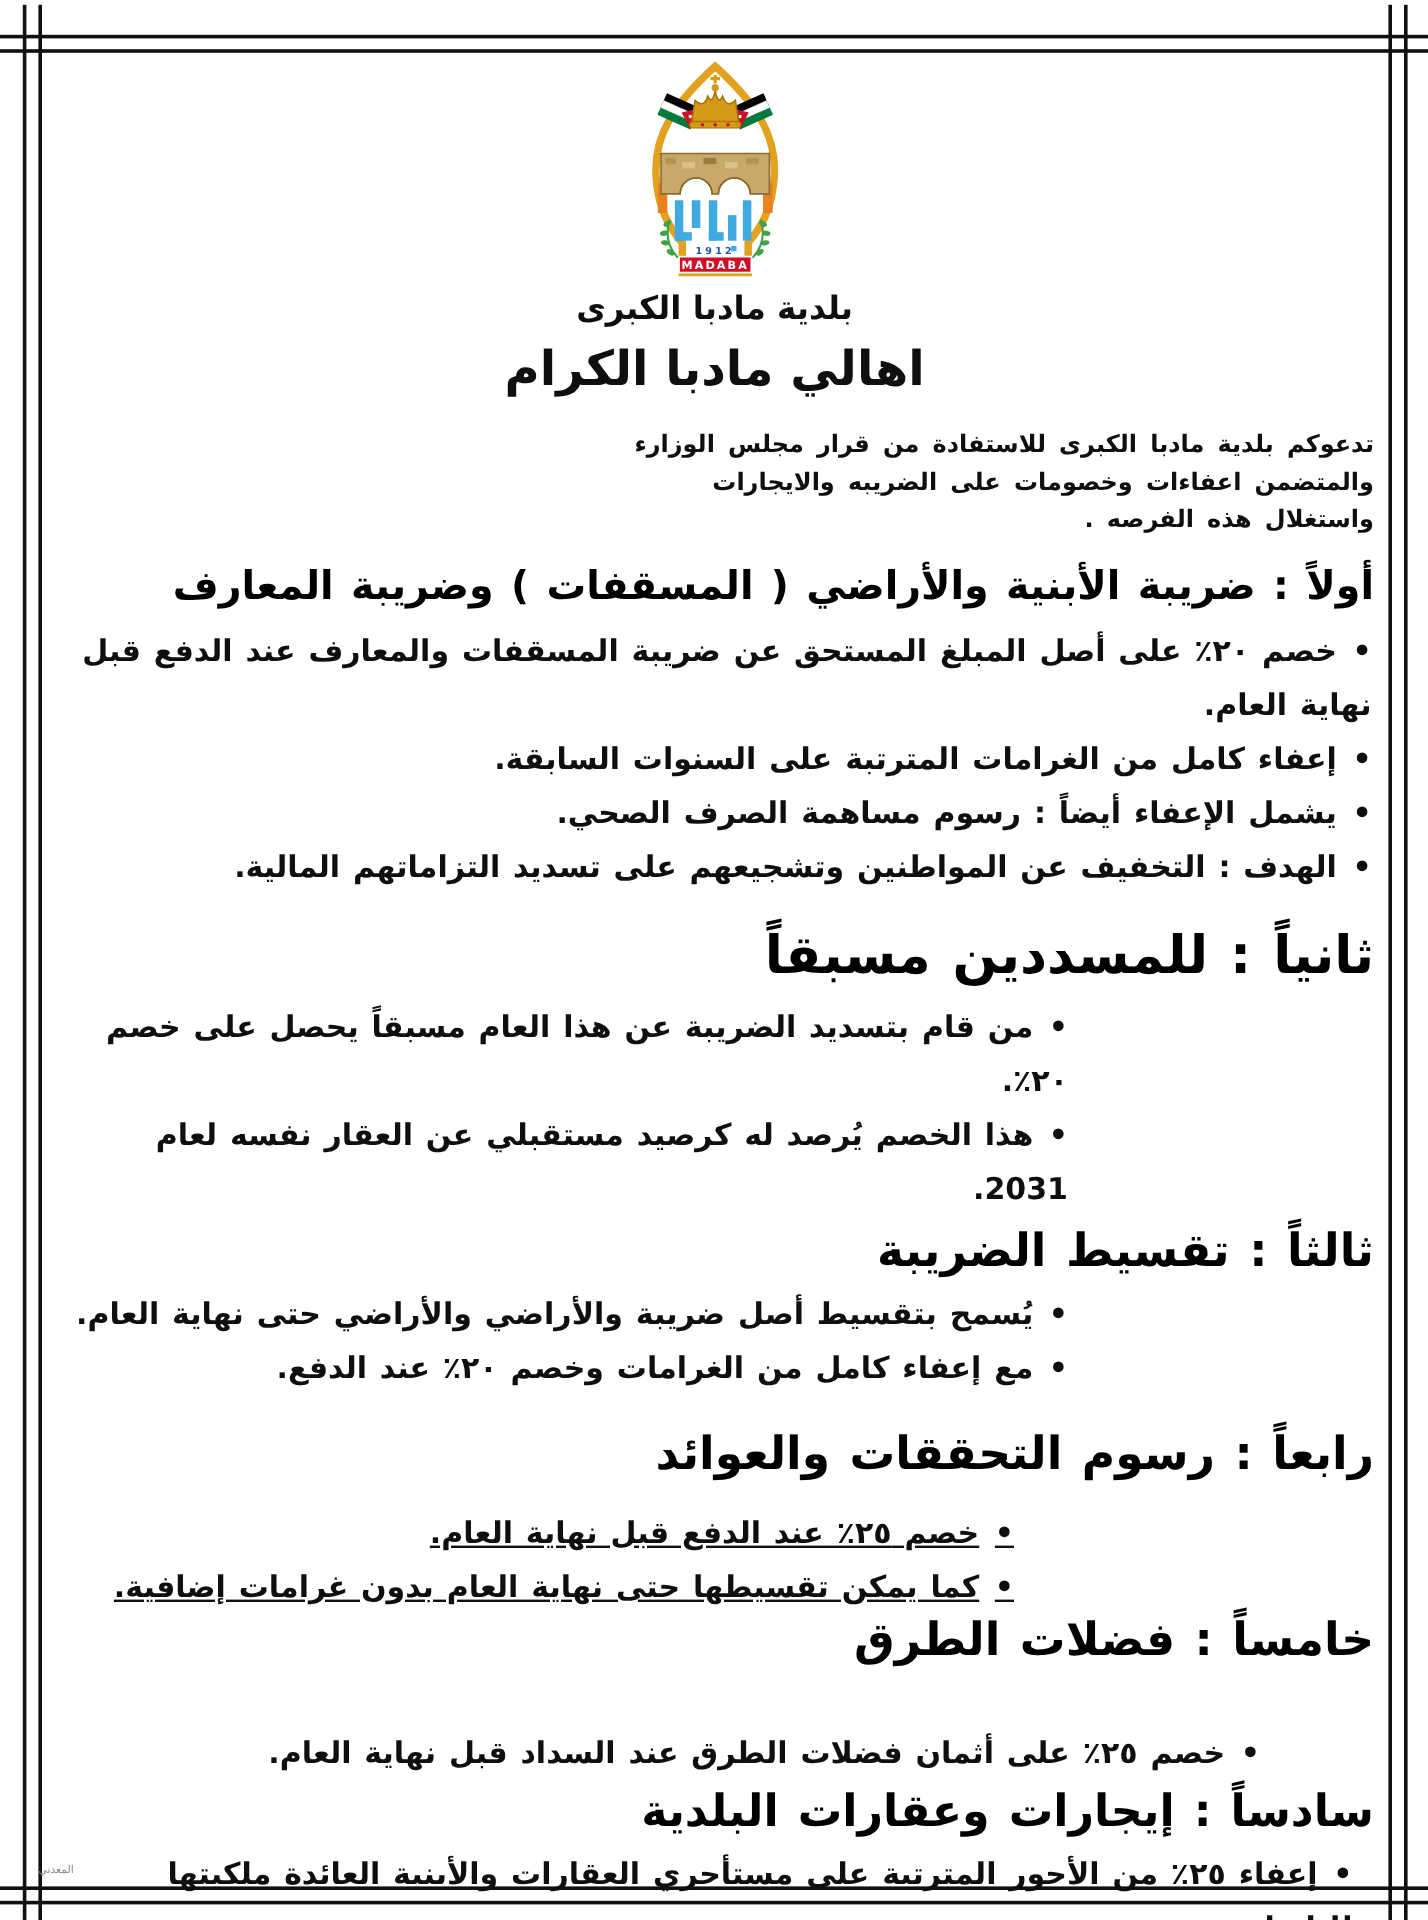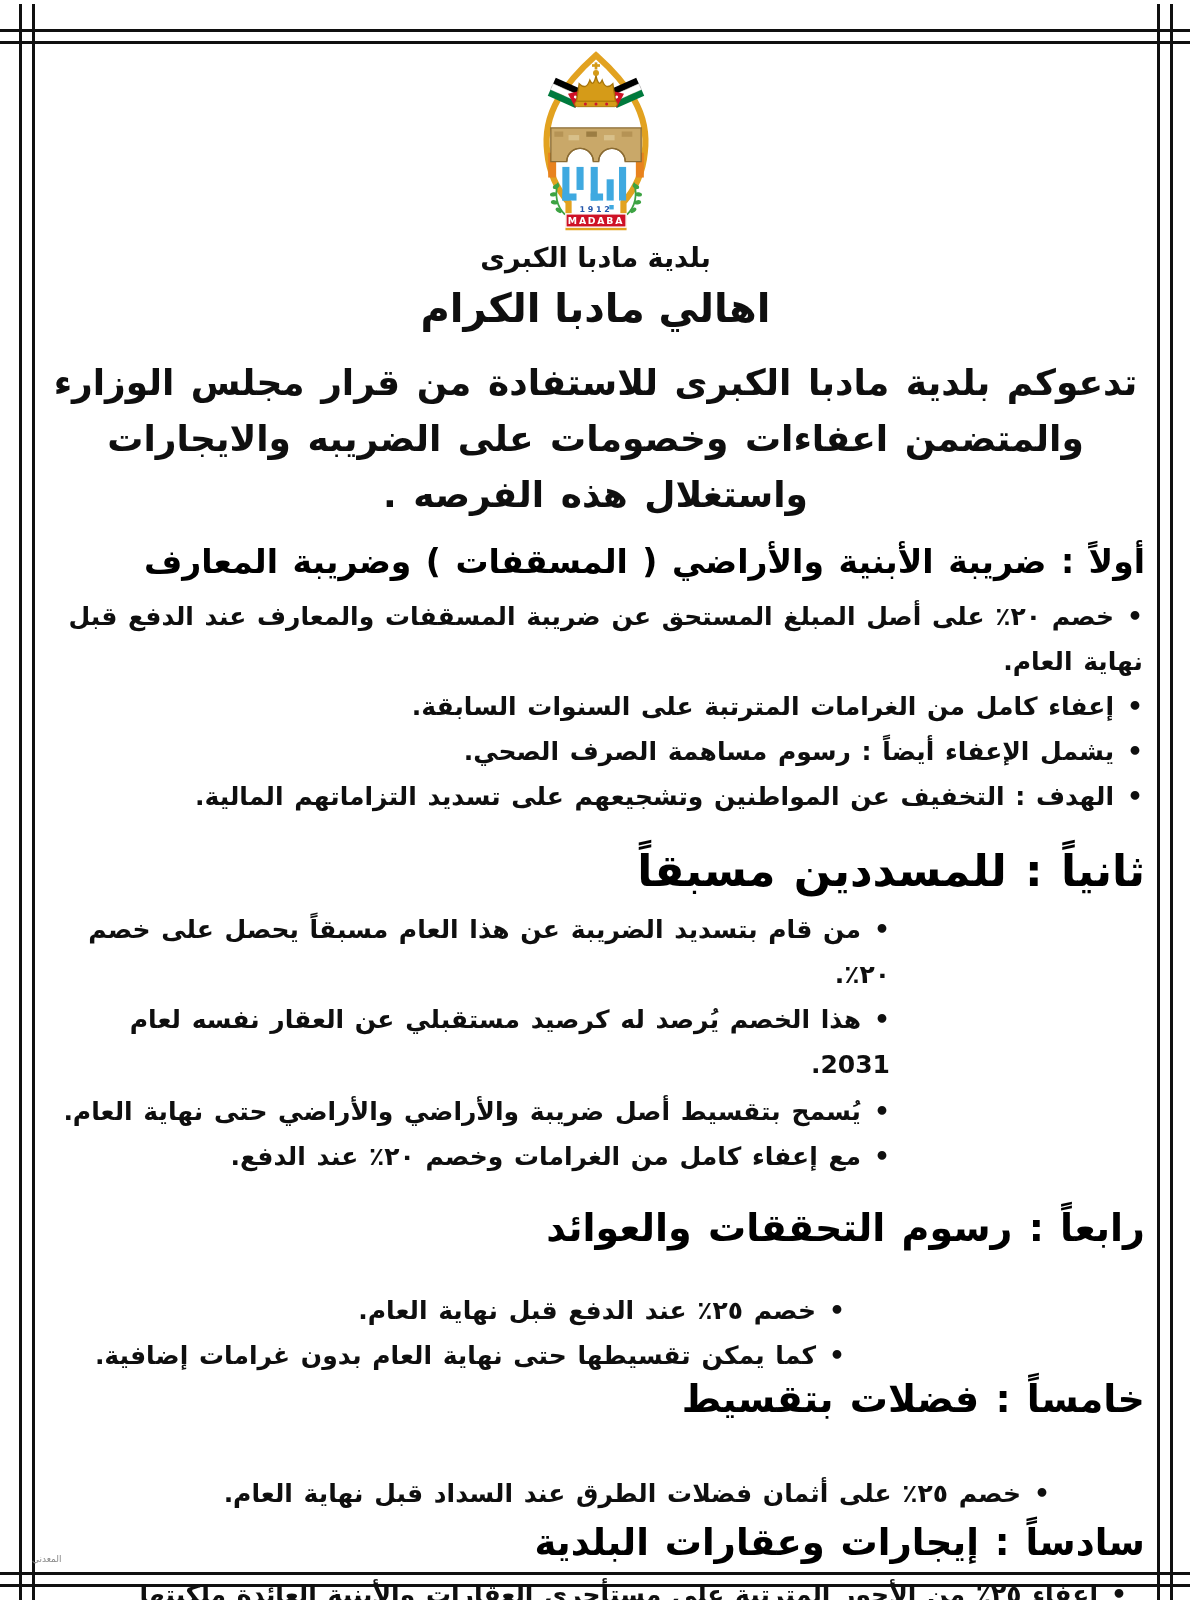--- a/index.html
+++ b/index.html
@@ -17,36 +17,36 @@
   .frame-v{position:absolute;top:4px;bottom:0;width:10px;
     border-left:3px solid #101010;border-right:3px solid #101010;}
   .frame-v.left{left:19px;}
   .frame-v.right{left:1157px;}
 
   .content{position:absolute;top:50px;left:46px;right:45px;text-align:center;}
 
   .logo{display:block;margin:0 auto;}
   .org-name{font-size:27px;font-weight:bold;margin-top:6px;letter-spacing:1px;}
   .page-title{font-size:40px;font-weight:bold;margin-top:12px;}
-  .intro{font-size:36px;font-weight:bold;margin-top:24px;line-height:1.55;word-spacing:4px;}
+  .intro{font-size:20px;font-weight:bold;margin-top:24px;line-height:1.55;word-spacing:4px;text-align:right;}
 
   .sec h2{color:#000000;font-weight:bold;text-align:right;margin:0;line-height:1.45;word-spacing:3px;}
   ul.bullets{list-style:none;margin:0;padding:0;text-align:right;font-size:25px;font-weight:bold;word-spacing:2px;}
   ul.bullets li{line-height:45px;}
   ul.bullets li::before{content:"•";margin-left:13px;}
 
   .sec-1 h2{font-size:33px;margin-top:16px;padding-left:0;}
   .sec-1 .bullets{margin-top:8px;padding-right:2px;}
   .sec-2 h2{font-size:44px;margin-top:20px;padding-left:10px;}
   .sec-2 .bullets{margin-top:4px;padding-right:255px;}
   .sec-3 h2{font-size:38px;margin-top:2px;padding-left:90px;padding-right:0;text-align:right;}
   .sec-3 h2{padding-left:0;padding-right:0;margin-left:90px;}
   .sec-3 .bullets{margin-top:2px;padding-right:255px;}
   .sec-4 h2{font-size:38px;margin-top:22px;padding-left:10px;}
-  .sec-4 .bullets{margin-top:32px;padding-right:300px;}
+  .sec-4 .bullets{margin-top:16px;padding-right:300px;text-decoration:underline;}
   .sec-5 h2{font-size:38px;margin-top:-6px;padding-left:10px;}
   .sec-5 .bullets{margin-top:44px;padding-right:95px;}
   .sec-6 h2{font-size:37px;margin-top:0;padding-left:25px;}
   .sec-6 .bullets{margin-top:2px;padding-right:18px;}
 
   .sec-3 h2{margin-left:0;padding-right:0;}
 
   .watermark{position:absolute;left:32px;top:1554px;font-size:9px;color:#888;direction:rtl;}
 </style>
 </head>
@@ -162,36 +162,37 @@
 
   <section class="sec sec-2">
     <h2>ثانياً : للمسددين مسبقاً</h2>
     <ul class="bullets">
             <li>من قام بتسديد الضريبة عن هذا العام مسبقاً يحصل على خصم ٢٠٪.</li>
             <li>هذا الخصم يُرصد له كرصيد مستقبلي عن العقار نفسه لعام 2031.</li>
           </ul>
   </section>
 
   <section class="sec sec-3">
+    <h2>ثالثاً : تقسيط الضريبة</h2>
     <ul class="bullets">
             <li>يُسمح بتقسيط أصل ضريبة والأراضي والأراضي حتى نهاية العام.</li>
             <li>مع إعفاء كامل من الغرامات وخصم ٢٠٪ عند الدفع.</li>
           </ul>
   </section>
 
   <section class="sec sec-4">
     <h2>رابعاً : رسوم التحققات والعوائد</h2>
     <ul class="bullets">
             <li>خصم ٢٥٪ عند الدفع قبل نهاية العام.</li>
             <li>كما يمكن تقسيطها حتى نهاية العام بدون غرامات إضافية.</li>
           </ul>
   </section>
 
   <section class="sec sec-5">
-    <h2>خامساً : فضلات بتقسيط</h2>
+    <h2>خامساً : فضلات الطرق</h2>
     <ul class="bullets">
             <li>خصم ٢٥٪ على أثمان فضلات الطرق عند السداد قبل نهاية العام.</li>
           </ul>
   </section>
 
   <section class="sec sec-6">
     <h2>سادساً : إيجارات وعقارات البلدية</h2>
     <ul class="bullets">
             <li>إعفاء ٢٥٪ من الأجور المترتبة على مستأجري العقارات والأبنية العائدة ملكيتها للبلديات</li>
           </ul>

